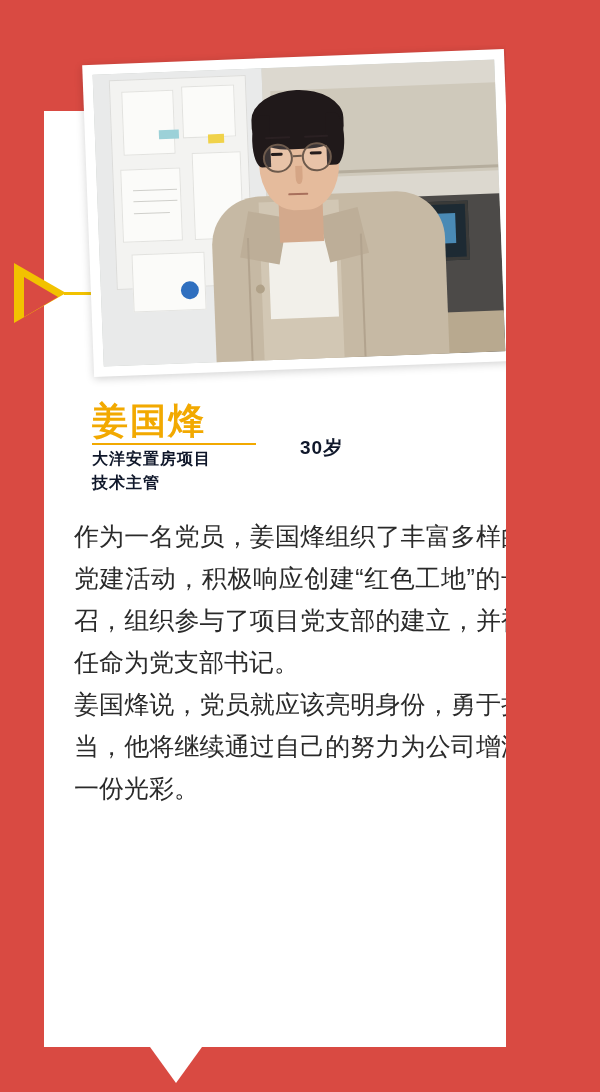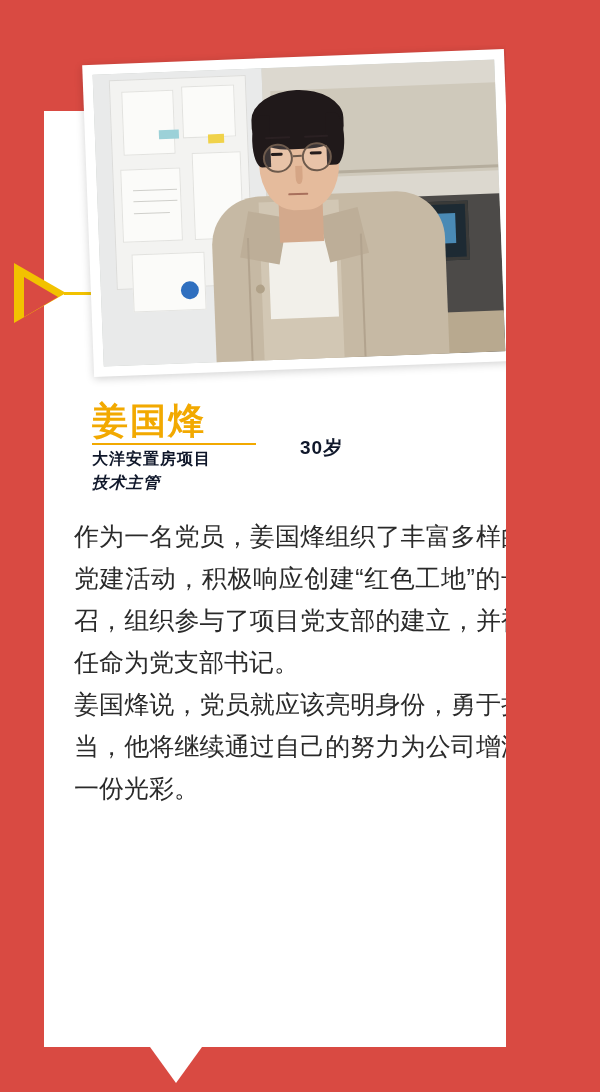--- a/index.html
+++ b/index.html
@@ -172,21 +172,21 @@
     position: absolute;
     left: 92px;
     width: 164px;
     text-align: left;
     font-size: 16px;
     font-weight: bold;
     color: #0f172a;
     letter-spacing: 1px;
   }
   .role-line1 { top: 404px; }
-  .role-line2 { top: 428px; font-style: italic; }
+  .role-line2 { top: 428px; }
 
   .meta1, .meta2 {
     position: absolute;
     left: 300px;
     font-size: 19px;
     font-weight: bold;
     color: #0f172a;
     letter-spacing: 1px;
   }
   .meta1 { top: 390px; }

